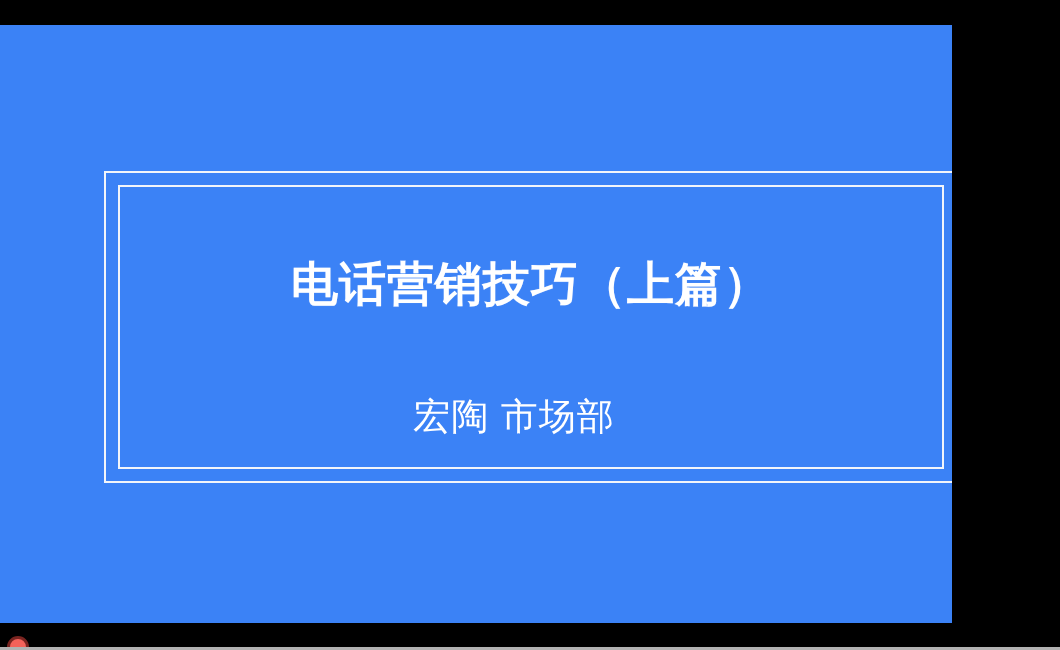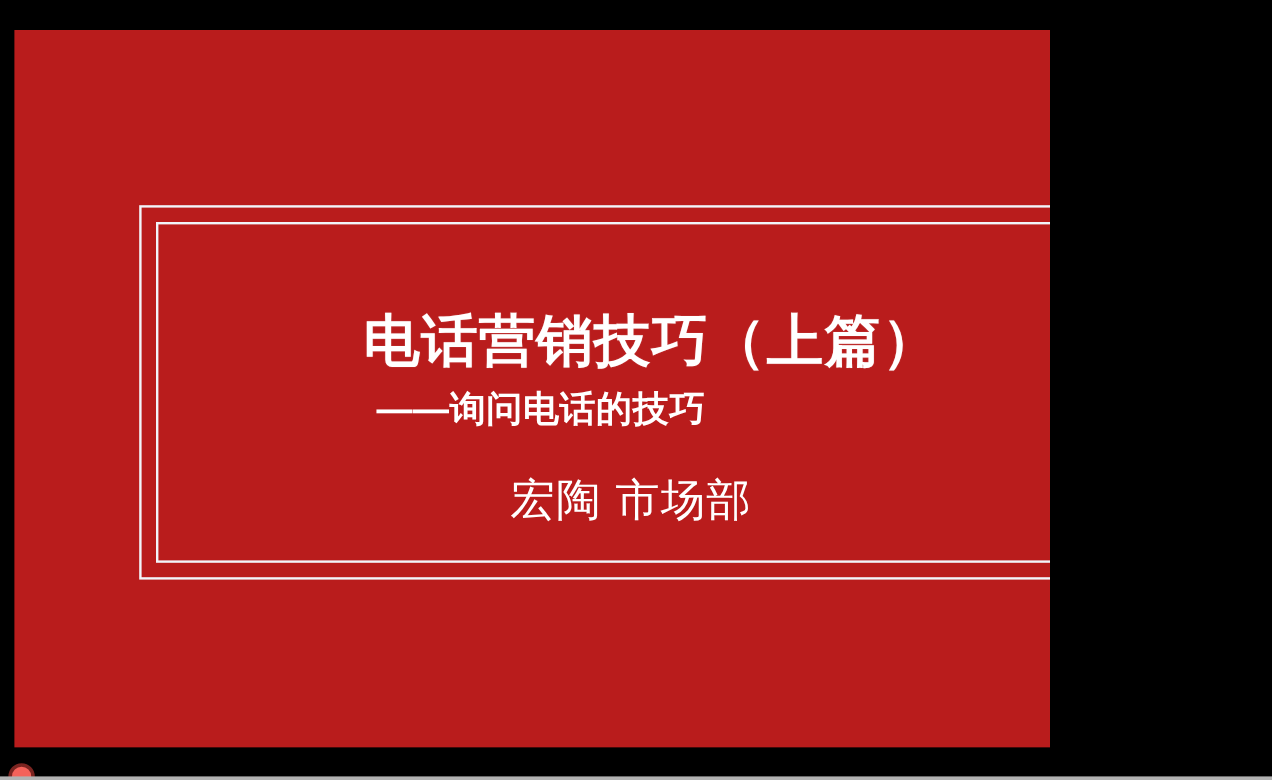--- a/index.html
+++ b/index.html
@@ -19,25 +19,25 @@
   .viewer {
     position: relative;
     width: 1060px;
     height: 650px;
     background: #000000;
   }
 
   
   .slide {
     position: absolute;
-    left: 12px;
+    left: 0;
     top: 25px;
-    width: 863px;
+    width: 952px;
     height: 598px;
-    background: #b91c1c;
+    background: #3b82f6;
     overflow: hidden;
   }
 
   
   .frame-outer {
     position: absolute;
     left: 104px;
     top: 146px;       
     width: 854px;
     height: 312px;
@@ -158,21 +158,20 @@
   <div class="top-bar"></div>
 
   <div class="slide">
 
     <div class="frame-outer">
       <div class="frame-inner"></div>
     </div>
 
     <div class="text-block">
       <div class="slide-title">电话营销技巧（上篇）</div>
-      <div class="slide-subtitle">——询问电话的技巧</div>
       <div class="slide-author">宏陶 市场部</div>
     </div>
 
   </div>
 
   <div class="bottom-bar"></div>
   <div class="record-indicator"></div>
   <div class="bottom-edge"></div>
 
 </div>

